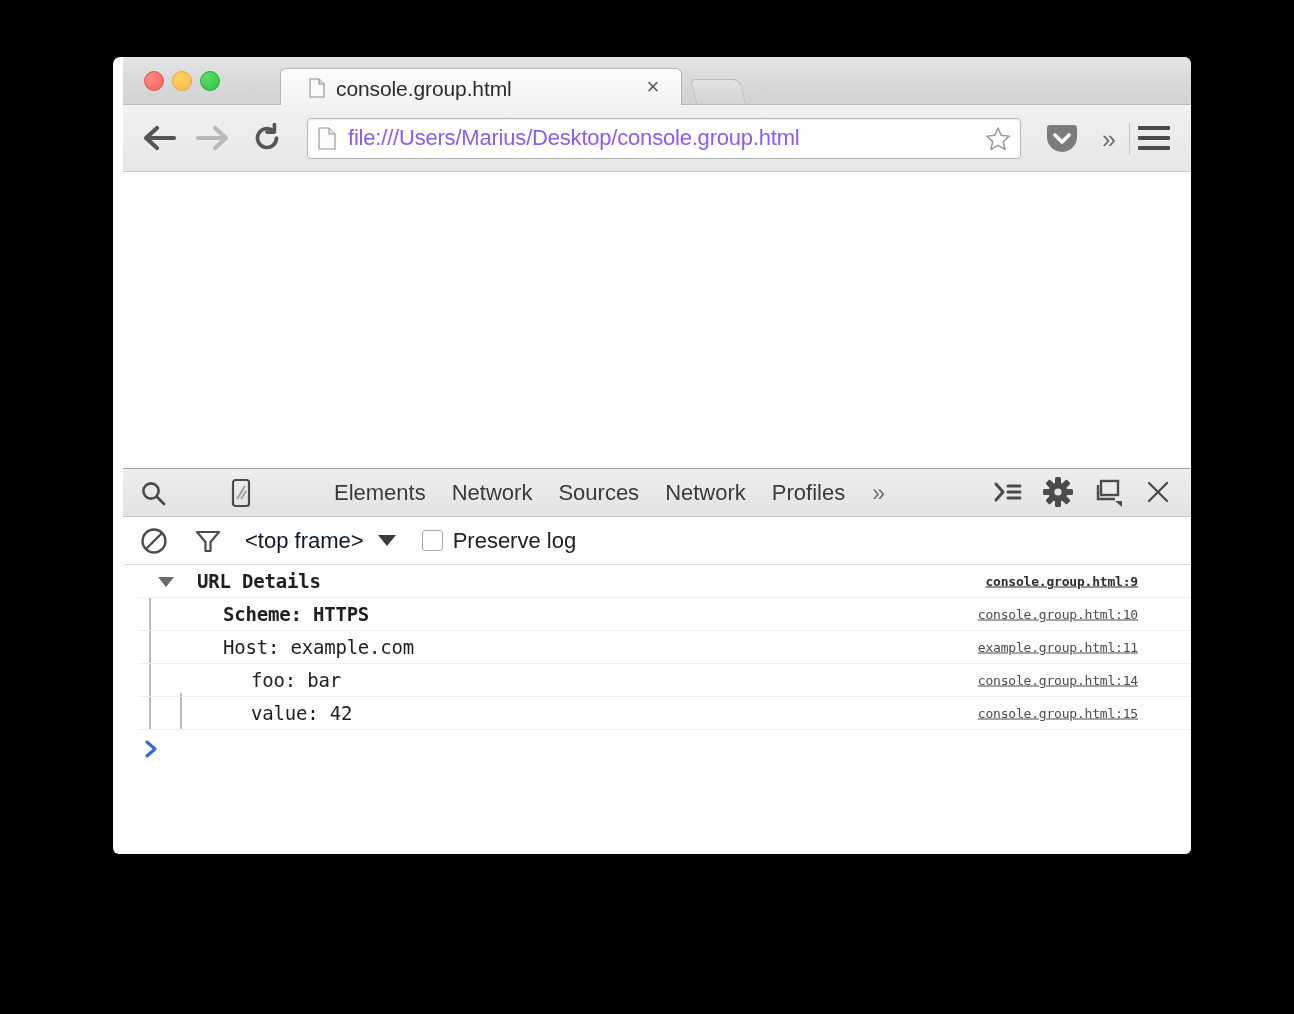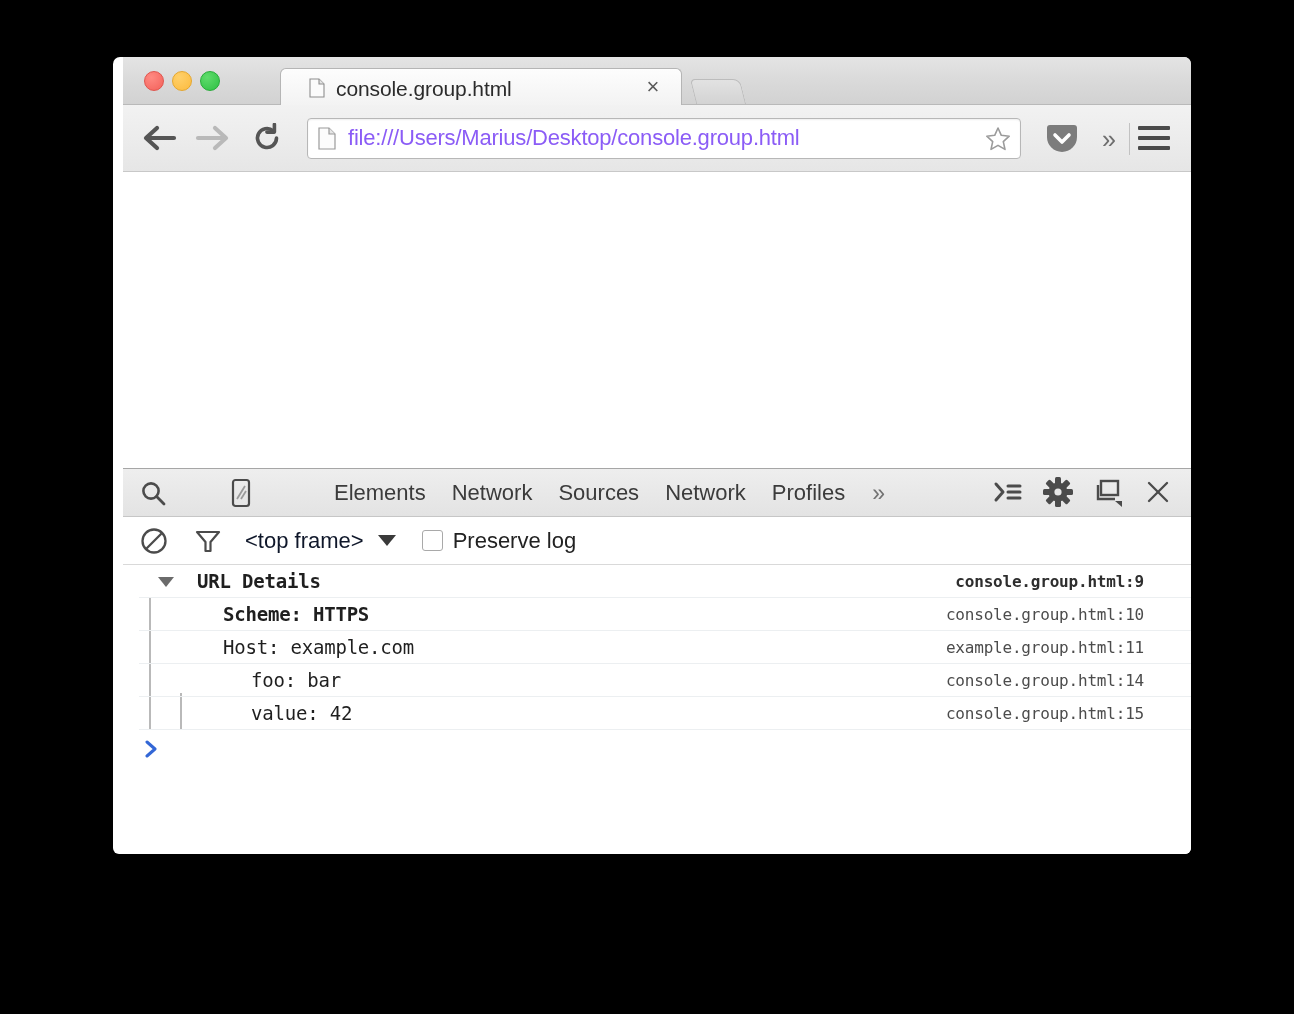--- a/index.html
+++ b/index.html
@@ -370,25 +370,26 @@
   }
   .row-text {
     font-size: 19px;
     color: #1f1f1f;
     white-space: pre;
     letter-spacing: -0.2px;
   }
   .row-text.group-title { font-weight: bold; }
   .row-link {
     position: absolute;
-    right: 47px;
+    right: 53px;
     top: 50%;
     transform: translateY(-50%);
-    font-size: 16px;
+    font-size: 13px;
     color: #4c4c4c;
+    text-decoration: underline;
     white-space: nowrap;
     cursor: pointer;
     letter-spacing: -0.2px;
   }
   .row-link.bold { font-weight: bold; color: #2e2e2e; }
 
   .disclosure {
     position: absolute;
     width: 0; height: 0;
     border-left: 8px solid transparent;

